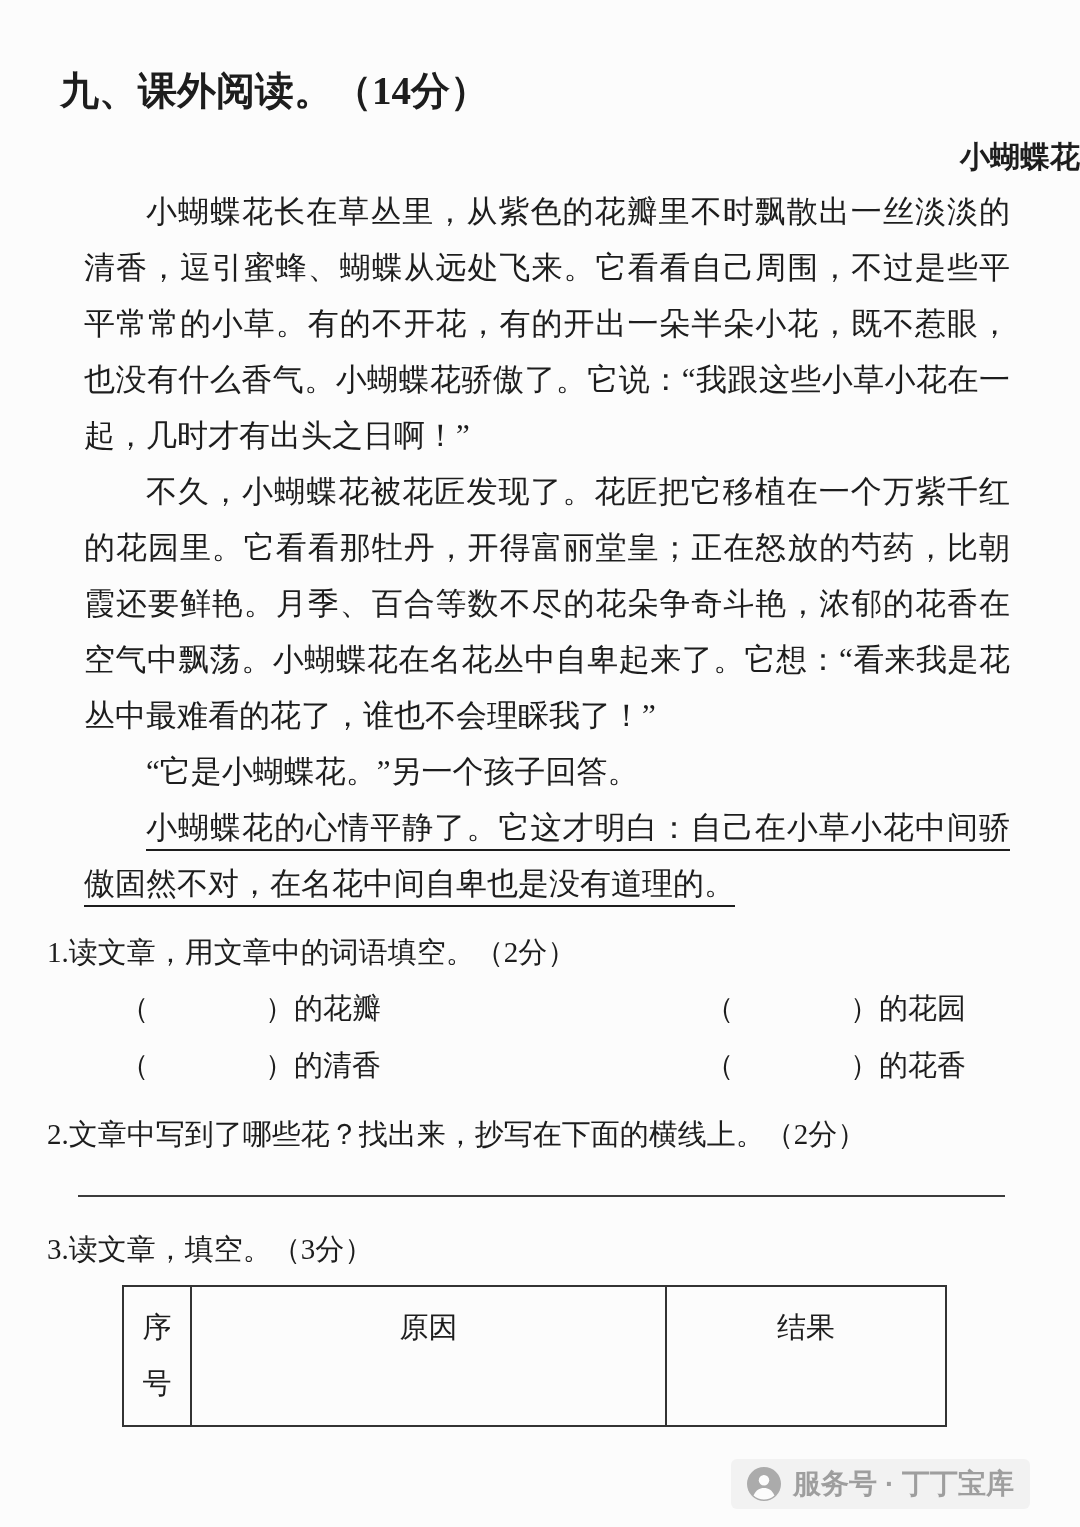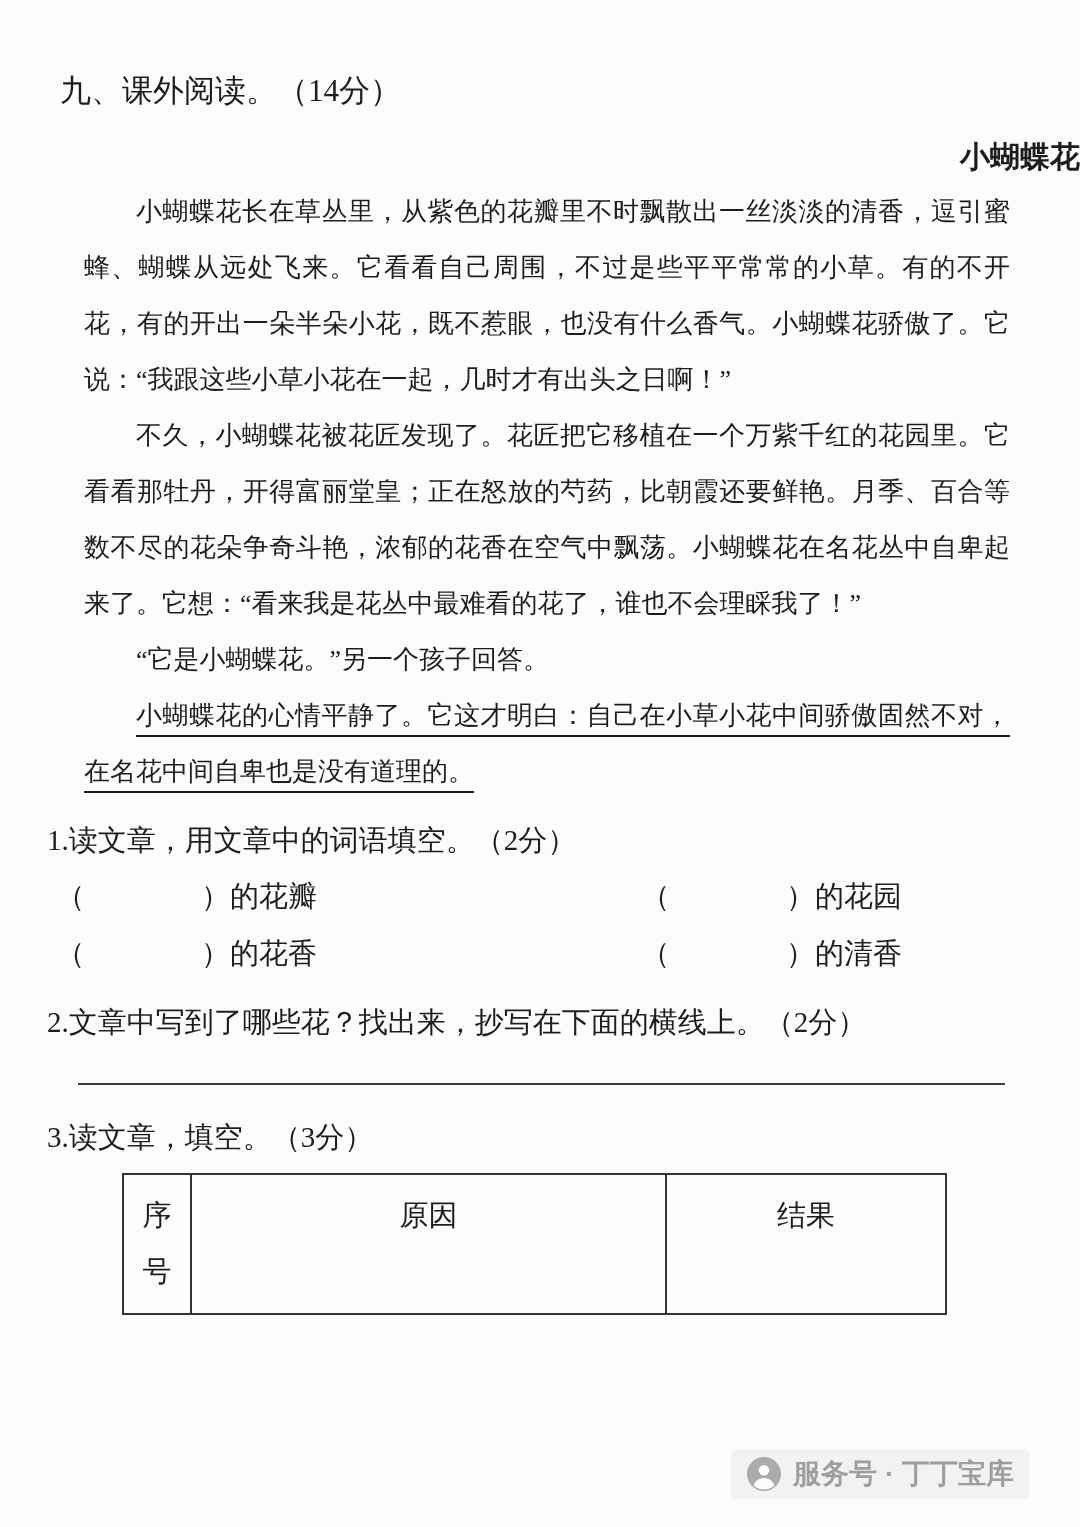--- a/index.html
+++ b/index.html
@@ -10,55 +10,55 @@
     background: #fcfcfc;
     color: #1d1d1d;
     font-family: "Liberation Serif", serif;
     position: relative;
     overflow: hidden;
   }
   .page { width: 100%; height: 100%; position: relative; }
 
   .section-header {
     padding: 70px 0 0 60px;
-    font-size: 31px;
-    font-weight: normal;
+    font-size: 39px;
+    font-weight: bold;
     line-height: 42px;
   }
 
   .article-title {
     margin: 24px 0 6px 0;
     text-align: right;
     font-size: 30px;
     font-weight: bold;
     line-height: 42px;
   }
 
   .article {
     margin: 2px 70px 0 84px;
-    font-size: 26px;
+    font-size: 31px;
     line-height: 56px;
     text-align: justify;
   }
   .article p { margin: 0; text-indent: 2em; }
   .article p.underlined {
     text-decoration: underline;
     text-underline-offset: 11px;
     text-decoration-thickness: 1.5px;
   }
 
   .q-label {
     margin: 12px 70px 0 47px;
     font-size: 29px;
     line-height: 56px;
   }
   .q3-label { margin-top: 24px; }
 
   .blank-grid {
-    margin: 0 70px 0 56px;
+    margin: 0 70px 0 120px;
     display: grid;
     grid-template-columns: 585px 1fr;
     font-size: 29px;
     line-height: 57px;
   }
 
   .answer-line {
     margin: 33px 75px 0 78px;
     height: 0;
     border-bottom: 2px solid #3c3c3c;
@@ -80,21 +80,21 @@
     height: 140px;
     text-align: center;
   }
   th.col-num   { width: 68px; word-break: break-all; padding-left: 15px; padding-right: 15px; }
   th.col-cause { width: 475px; }
   th.col-result{ width: 280px; }
 
   .watermark {
     position: absolute;
     right: 50px;
-    bottom: 28px;
+    bottom: 18px;
     display: flex;
     align-items: center;
     gap: 12px;
     padding: 6px 16px;
     border-radius: 6px;
     background: rgba(130,130,130,0.08);
     color: #9e9e9e;
     font-size: 28px;
     font-weight: 600;
     font-family: "Liberation Sans", sans-serif;
@@ -115,22 +115,22 @@
     <p>不久，小蝴蝶花被花匠发现了。花匠把它移植在一个万紫千红的花园里。它看看那牡丹，开得富丽堂皇；正在怒放的芍药，比朝霞还要鲜艳。月季、百合等数不尽的花朵争奇斗艳，浓郁的花香在空气中飘荡。小蝴蝶花在名花丛中自卑起来了。它想：“看来我是花丛中最难看的花了，谁也不会理睬我了！”</p>
     <p>“它是小蝴蝶花。”另一个孩子回答。</p>
     <p class="underlined">小蝴蝶花的心情平静了。它这才明白：自己在小草小花中间骄傲固然不对，在名花中间自卑也是没有道理的。</p>
   </div>
 
   <div class="q-label">1.读文章，用文章中的词语填空。（2分）</div>
 
   <div class="blank-grid">
     <span>（　　　　）的花瓣</span>
     <span>（　　　　）的花园</span>
+    <span>（　　　　）的清香</span>
     <span>（　　　　）的花香</span>
-    <span>（　　　　）的清香</span>
   </div>
 
   <div class="q-label">2.文章中写到了哪些花？找出来，抄写在下面的横线上。（2分）</div>
 
   <div class="answer-line"></div>
 
   <div class="q-label q3-label">3.读文章，填空。（3分）</div>
 
   <table class="q3-table">
     <tbody>

